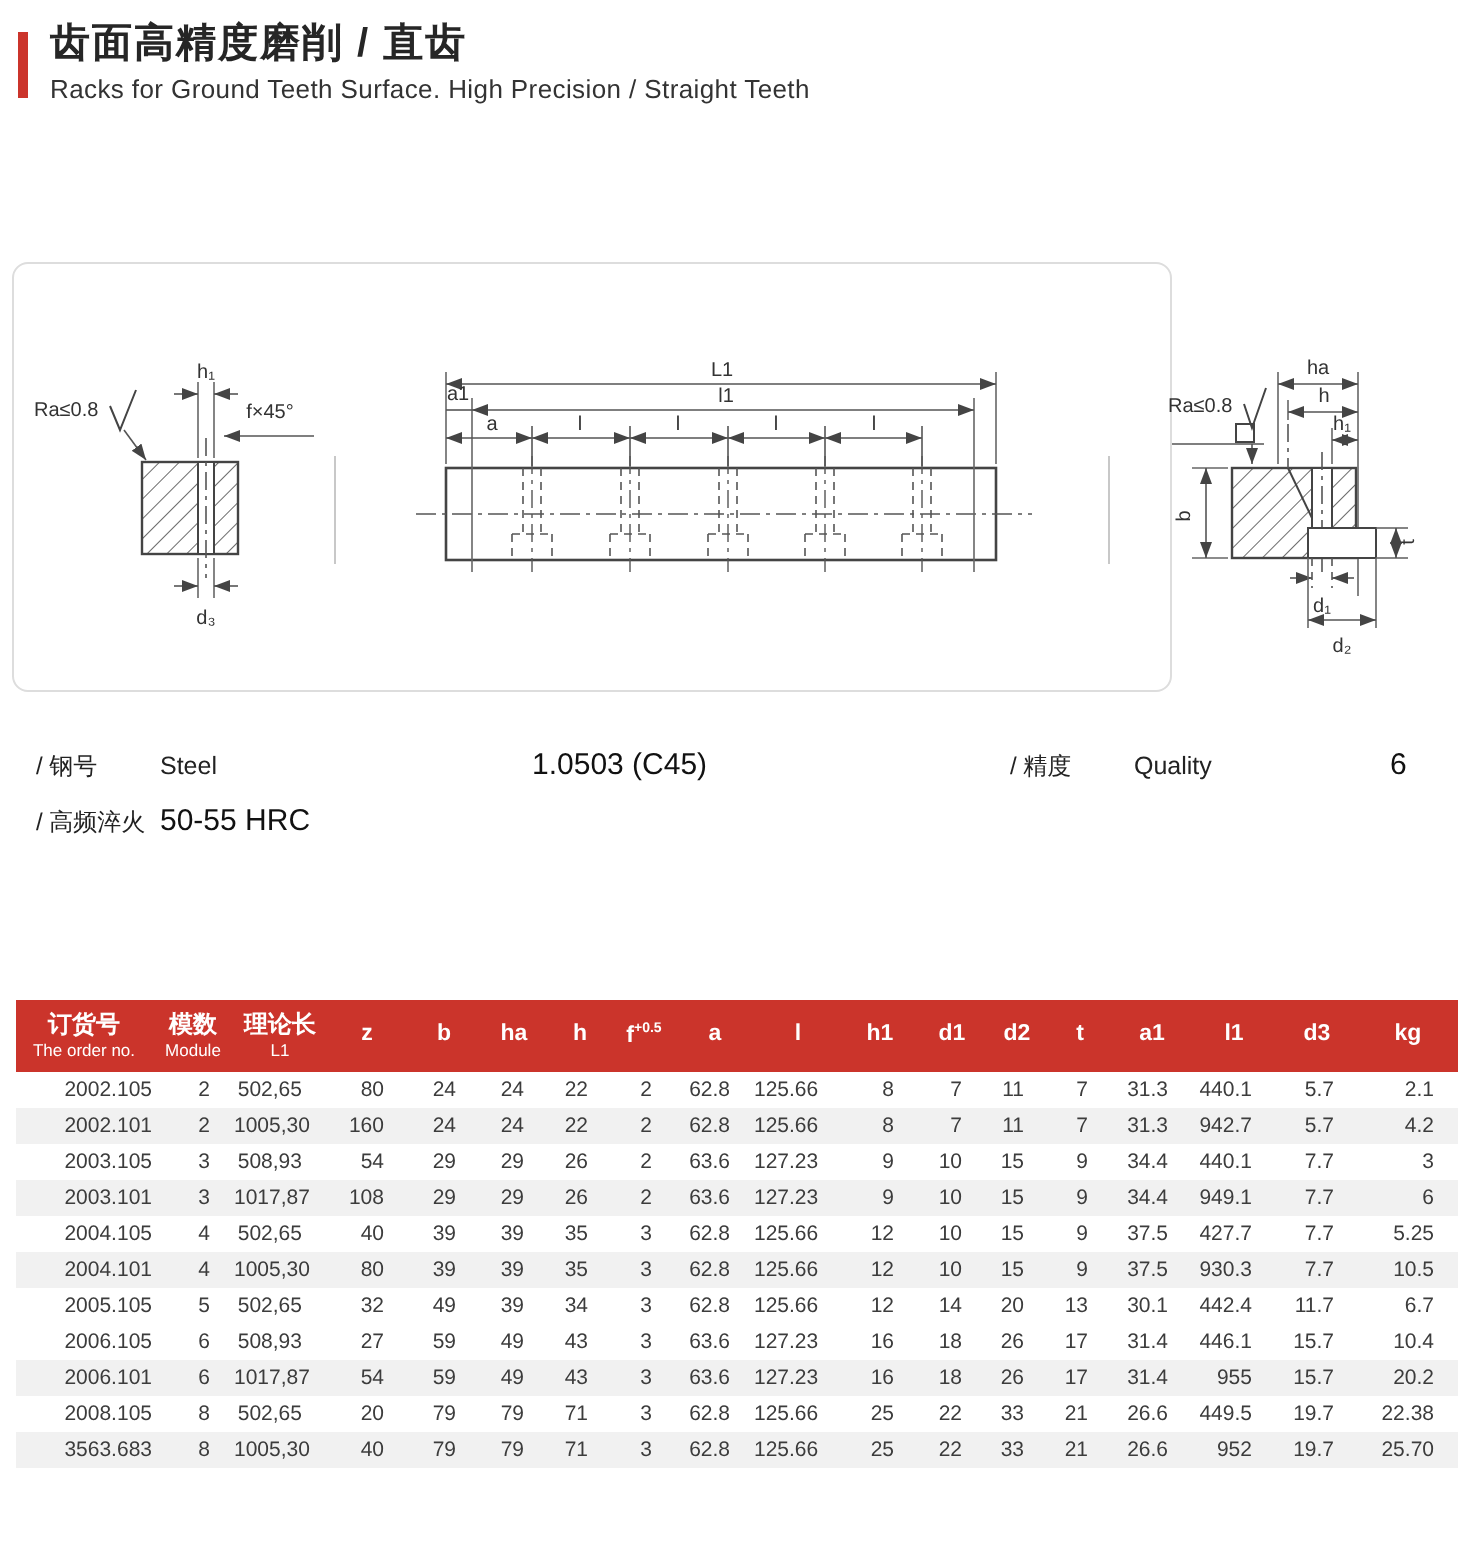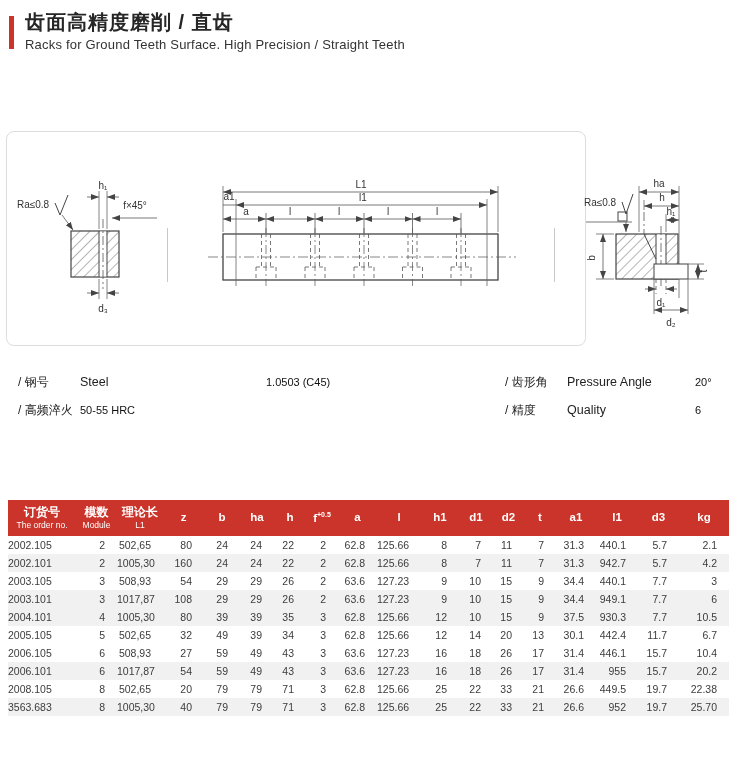--- a/index.html
+++ b/index.html
@@ -25,21 +25,21 @@
   .separator-v { position:absolute; width:1px; height:54px; background:#c8c8c8; top:96px; }
 
   
   .specs { position:absolute; top:374px; left:0; width:737px; }
   .spec-block { position:absolute; top:0; }
   .spec-block.left { left:18px; }
   .spec-block.right { left:505px; }
   .spec-row { display:flex; align-items:baseline; height:18px; margin-bottom:10px; white-space:nowrap; }
   .spec-cn { font-size:12px; color:#222; }
   .spec-en { font-size:12.5px; color:#222; }
-  .spec-val { font-size:11px; color:#111; }
+  .spec-val { font-size:15px; color:#111; }
   .spec-block.left .spec-cn { width:62px; }
   .spec-block.left .spec-en { width:186px; }
   .spec-block.right .spec-cn { width:62px; }
   .spec-block.right .spec-en { width:128px; }
 
   
   .product-table {
     position:absolute; left:8px; top:500px; width:721px;
     border-collapse:collapse; table-layout:fixed;
   }
@@ -49,21 +49,21 @@
     font-size:11.5px; line-height:1.15; padding:0;
   }
   .product-table th .h-main { display:block; font-size:12px; }
   .product-table th .h-main.latin { font-size:11.5px; }
   .product-table th .h-sub { display:block; font-size:8.5px; font-weight:normal; margin-top:1px; }
   .product-table th sup { font-size:7px; vertical-align:super; }
   .product-table td {
     height:18px; font-size:10.5px; color:#3c3c3c; text-align:right;
     padding:0 12px 0 0; vertical-align:middle; white-space:nowrap;
   }
-  .product-table td:first-child { text-align:left; padding:0; }
+  .product-table td:first-child { text-align:right; padding:0; }
   .product-table tbody tr.alt { background:var(--row-alt,#f1f1f1); }
 </style>
 </head>
 <body>
 
 <div class="page-header">
   <div class="accent-bar"></div>
   <div>
     <div class="title-cn">齿面高精度磨削 / 直齿</div>
     <div class="title-en">Racks for Ground Teeth Surface. High Precision / Straight Teeth</div>
@@ -270,25 +270,20 @@
       <span class="spec-en">Steel</span>
       <span class="spec-val">1.0503 (C45)</span>
     </div>
     <div class="spec-row">
       <span class="spec-cn">/ 高频淬火</span>
       <span class="spec-val">50-55 HRC</span>
     </div>
   </div>
   <div class="spec-block right">
     <div class="spec-row">
-      <span class="spec-cn">/ 齿形角</span>
-      <span class="spec-en">Pressure Angle</span>
-      <span class="spec-val">20°</span>
-    </div>
-    <div class="spec-row">
       <span class="spec-cn">/ 精度</span>
       <span class="spec-en">Quality</span>
       <span class="spec-val">6</span>
     </div>
   </div>
 </div>
 
 <table class="product-table">
   <colgroup>
       <col style="width: 68px;">
@@ -445,20 +440,40 @@
         <td>127.23</td>
         <td>9</td>
         <td>10</td>
         <td>15</td>
         <td>9</td>
         <td>34.4</td>
         <td>949.1</td>
         <td>7.7</td>
         <td>6</td>
       </tr>
+      <tr>
+        <td>2004.105</td>
+        <td>4</td>
+        <td>502,65</td>
+        <td>40</td>
+        <td>39</td>
+        <td>39</td>
+        <td>35</td>
+        <td>3</td>
+        <td>62.8</td>
+        <td>125.66</td>
+        <td>12</td>
+        <td>10</td>
+        <td>15</td>
+        <td>9</td>
+        <td>37.5</td>
+        <td>427.7</td>
+        <td>7.7</td>
+        <td>5.25</td>
+      </tr>
       <tr class="alt">
         <td>2004.101</td>
         <td>4</td>
         <td>1005,30</td>
         <td>80</td>
         <td>39</td>
         <td>39</td>
         <td>35</td>
         <td>3</td>
         <td>62.8</td>

